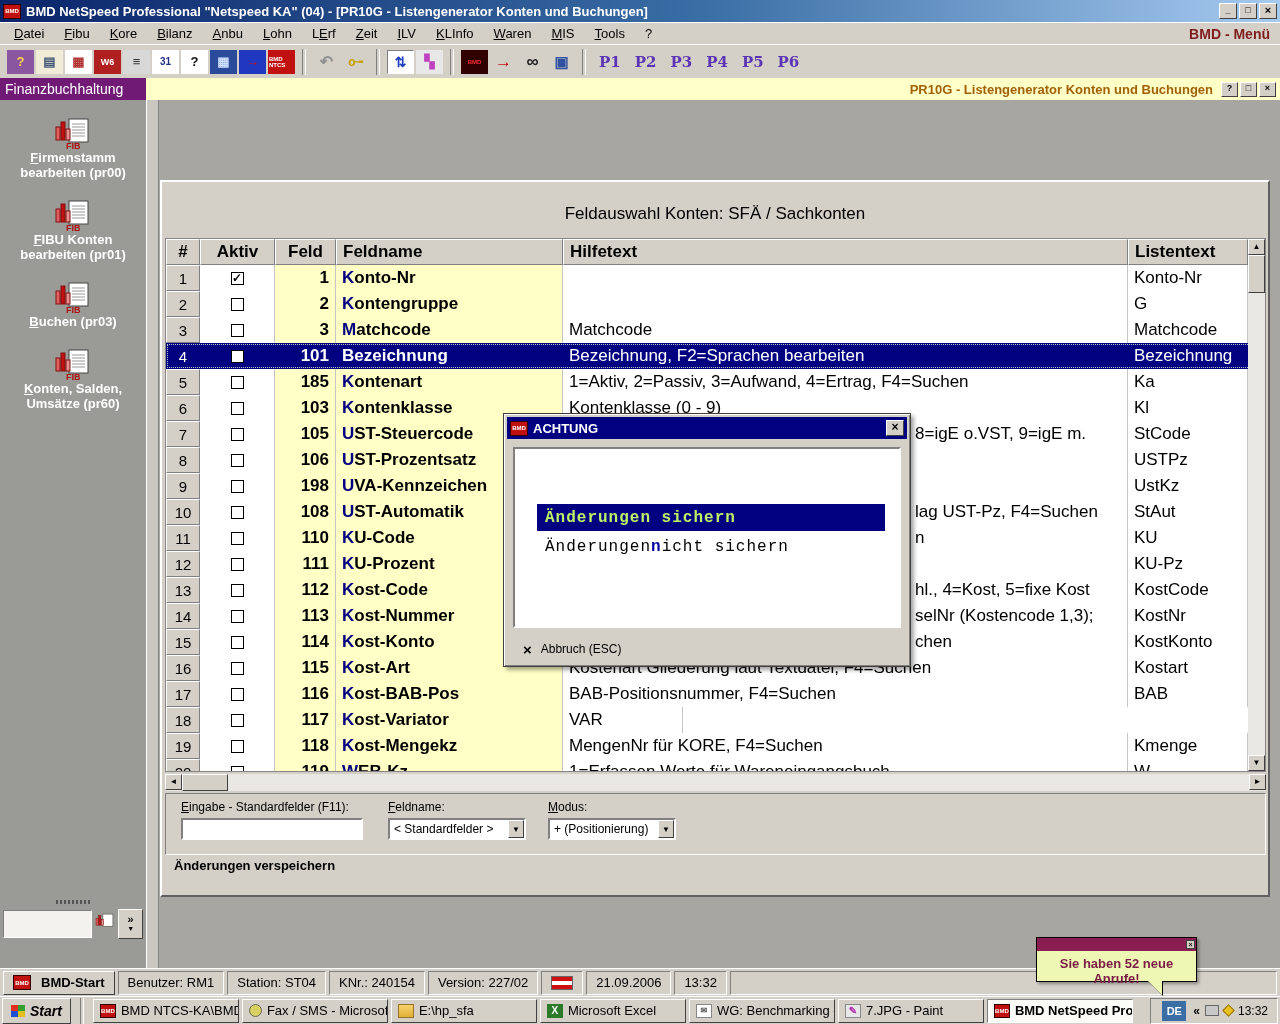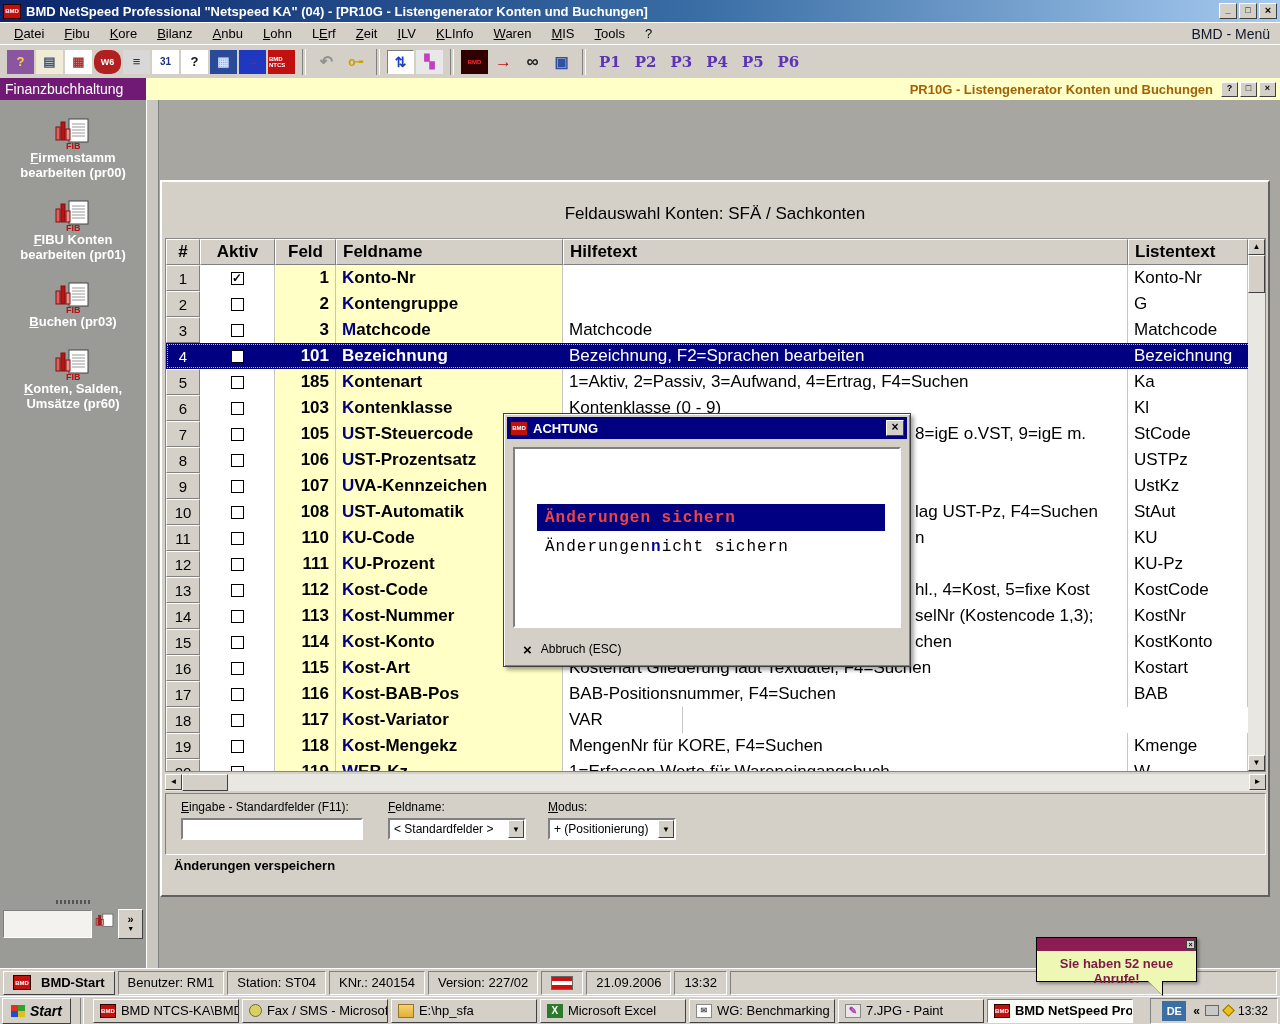--- a/index.html
+++ b/index.html
@@ -18,21 +18,21 @@
     display:flex;align-items:center;justify-content:center;margin-right:5px;flex:none;border:1px solid #300;}
   .tb-title{flex:1;white-space:nowrap;overflow:hidden;}
   .winbtn{width:16px;height:14px;background:#d4d0c8;color:#000;font-size:9px;line-height:12px;
     text-align:center;margin-left:2px;font-weight:bold;flex:none;}
   .wb-min::before{content:"_"} .wb-res::before{content:"□"} .wb-cls::before{content:"×";font-size:11px}
 
   
   .menubar{position:absolute;left:0;top:22px;width:1280px;height:22px;background:#d4d0c8;
     display:flex;align-items:center;font-size:13px;box-sizing:border-box;border-top:1px solid #fff;padding-left:4px;}
   .menu-item{padding:2px 10px;}
-  .menu-right{margin-left:auto;color:#0f172a;font-weight:normal;font-size:14px;padding-right:10px;}
+  .menu-right{margin-left:auto;color:#7f1d1d;font-weight:bold;font-size:14px;padding-right:10px;}
 
   
   .toolbar{position:absolute;left:0;top:44px;width:1280px;height:34px;background:#d4d0c8;
     display:flex;align-items:center;box-sizing:border-box;border-top:1px solid #fff;padding-left:6px;}
   .tbi{width:25px;height:22px;margin:0 1px;display:flex;align-items:center;justify-content:center;
     font-weight:bold;flex:none;border:1px solid transparent;overflow:hidden;}
   .tbi.pressed{border-color:#808080 #fff #fff #808080;background:#eceae4;}
   .tsep{width:2px;height:26px;border-left:1px solid #808080;border-right:1px solid #fff;margin:0 6px;flex:none;}
   .pbtn{color:#5b35b5;font-weight:bold;font-size:15px;padding:0 7px;font-family:"DejaVu Serif",serif;}
 
@@ -115,21 +115,21 @@
     align-items:center;color:#fff;font-weight:bold;font-size:13px;padding:0 3px;box-sizing:border-box;}
   .dlg-title .bmd-mini{margin-right:5px;}
   .dlg-x{margin-left:auto;width:16px;height:14px;background:#d4d0c8;color:#000;font-size:10px;
     line-height:12px;text-align:center;font-weight:bold;}
   .dlg-x::before{content:"×";font-size:12px;}
   .dlg-body{position:absolute;left:9px;top:33px;width:388px;height:181px;background:#fff;box-sizing:border-box;
     border:2px solid;border-color:#808080 #fff #fff #808080;}
   .dlg-opt{position:absolute;left:22px;width:348px;height:27px;display:flex;align-items:center;
     font-family:"Liberation Mono","DejaVu Sans Mono",monospace;font-size:16px;padding-left:8px;
     box-sizing:border-box;letter-spacing:1px;white-space:nowrap;}
-  .dlg-opt.selected{background:#000080;color:#ef4444;font-weight:bold;}
+  .dlg-opt.selected{background:#000080;color:#bef264;font-weight:bold;}
   .dlg-opt .hk{font-weight:bold;color:#0000a0;}
   .dlg-foot{position:absolute;left:3px;bottom:4px;right:3px;height:26px;background:#d4d0c8;display:flex;
     align-items:center;font-size:12px;padding-left:16px;}
   .dlg-foot .xg{font-weight:bold;font-size:14px;margin-right:9px;}
   .dlg-foot .xg::before{content:"×";font-size:15px;}
 
   
   .statusbar{position:absolute;left:0;top:968px;width:1280px;height:28px;background:#d4d0c8;display:flex;
     align-items:center;gap:3px;padding:0 3px;box-sizing:border-box;border-top:1px solid #fff;}
   .sb-start{height:22px;display:flex;align-items:center;gap:5px;padding:0 9px;font-weight:bold;font-size:13px;background:#d4d0c8;}
@@ -208,21 +208,21 @@
         <span class="menu-item"><u>T</u>ools</span>
         <span class="menu-item">?</span>
       </span>
     <span class="menu-right">BMD - Menü</span>
   </div>
 
   <div class="toolbar" id="toolbar">
       <span class="tbi" style="background: rgb(138, 86, 160); color: rgb(255, 210, 74); font-size: 13px;">?</span>
       <span class="tbi" style="background: rgb(240, 236, 216); color: rgb(68, 85, 119); font-size: 13px;">▤</span>
       <span class="tbi" style="background: rgb(255, 255, 255); color: rgb(176, 48, 48); font-size: 13px;">▦</span>
-      <span class="tbi" style="background: rgb(176, 32, 32); color: rgb(255, 255, 255); font-size: 9px; border-radius: 10px;">W6</span>
+      <span class="tbi" style="background: rgb(176, 32, 32); color: rgb(255, 255, 255); font-size: 9px;">W6</span>
       <span class="tbi" style="background: rgb(216, 216, 216); color: rgb(51, 51, 51); font-size: 13px;">≡</span>
       <span class="tbi" style="background: rgb(255, 255, 255); color: rgb(32, 48, 128); font-size: 10px;">31</span>
       <span class="tbi" style="background: rgb(255, 255, 255); color: rgb(17, 17, 17); font-size: 13px;">?</span>
       <span class="tbi" style="background: rgb(42, 74, 154); color: rgb(207, 224, 255); font-size: 13px;">▦</span>
       <span class="tbi" style="background: rgb(32, 56, 192); color: rgb(208, 16, 16); font-size: 13px;">→</span>
       <span class="tbi" style="background: rgb(192, 16, 16); color: rgb(255, 255, 255); font-size: 6px;">BMD NTCS</span>
       <span class="tsep"></span>
       <span class="tbi" style="background: transparent; color: rgb(144, 144, 144); font-size: 16px;">↶</span>
       <span class="tbi" style="background: transparent; color: rgb(200, 160, 0); font-size: 12px;">o╼</span>
       <span class="tsep"></span>
@@ -408,21 +408,21 @@
             <span class="cell c2 w2">106</span>
             <span class="cell c3 w3"><span class="fl">U</span>ST-Prozentsatz</span>
             <span class="cell c4 w4 off"></span>
             <span class="cell c5 w5">USTPz</span>
           </div>
           <div class="trow">
             <span class="cell c0 w0">9</span>
             <span class="cell c1 w1">
               <span class="cb"></span>
             </span>
-            <span class="cell c2 w2">107</span>
+            <span class="cell c2 w2">198</span>
             <span class="cell c3 w3"><span class="fl">U</span>VA-Kennzeichen</span>
             <span class="cell c4 w4 off"></span>
             <span class="cell c5 w5">UstKz</span>
           </div>
           <div class="trow">
             <span class="cell c0 w0">10</span>
             <span class="cell c1 w1">
               <span class="cb"></span>
             </span>
             <span class="cell c2 w2">108</span>

